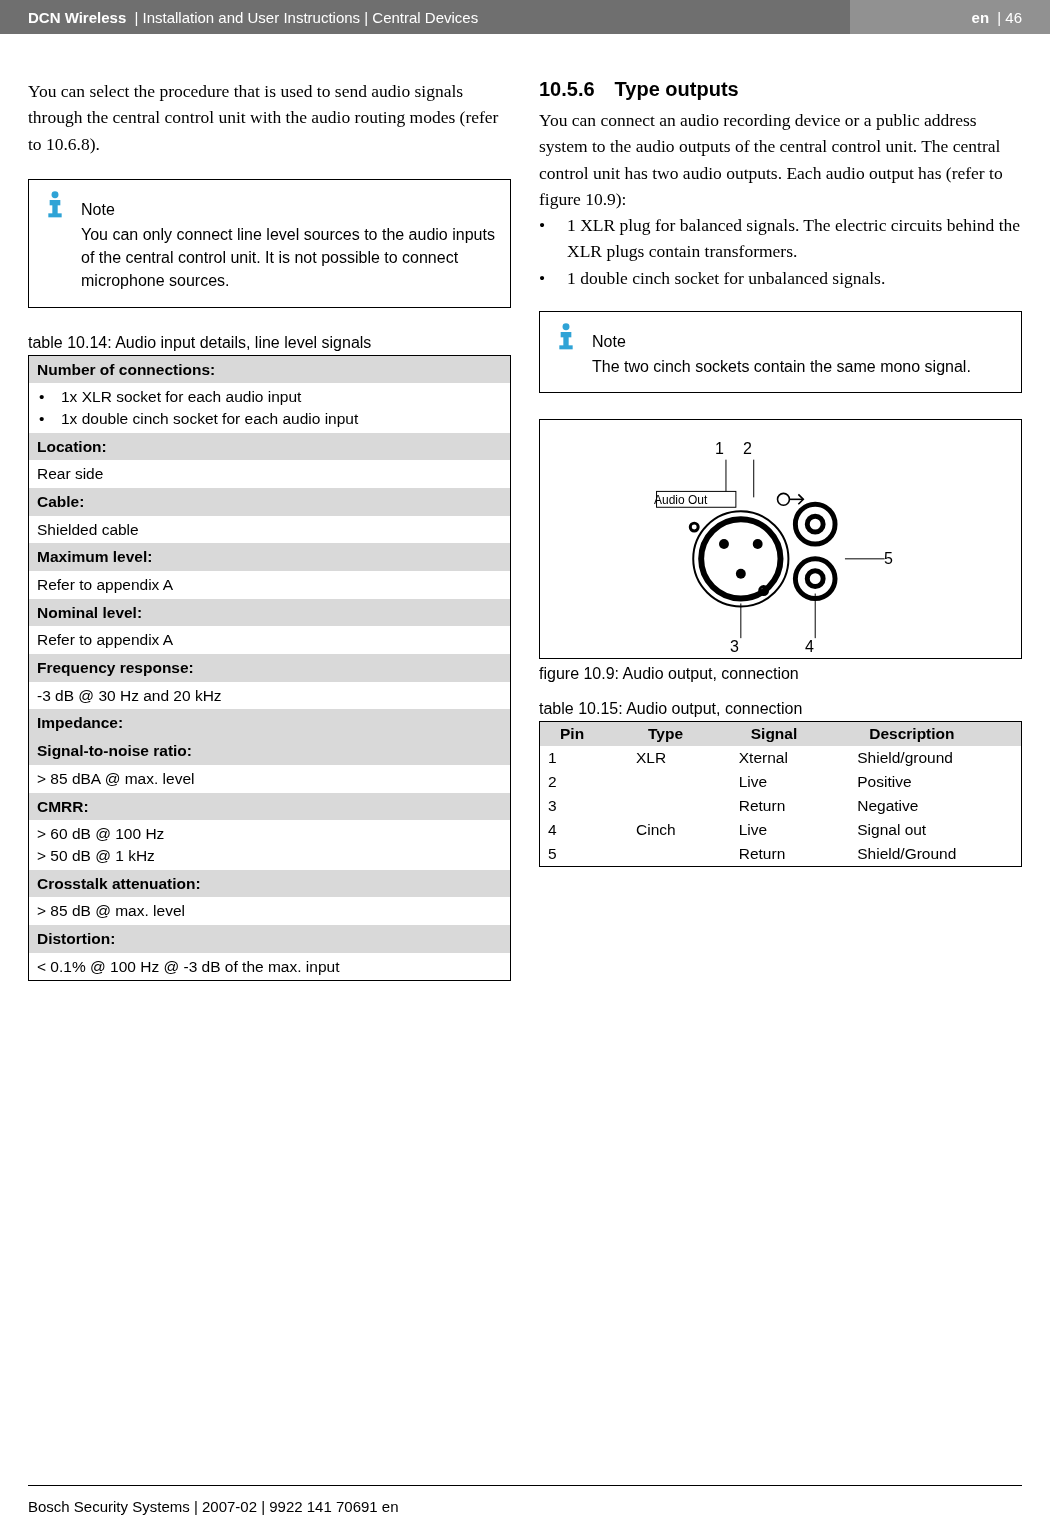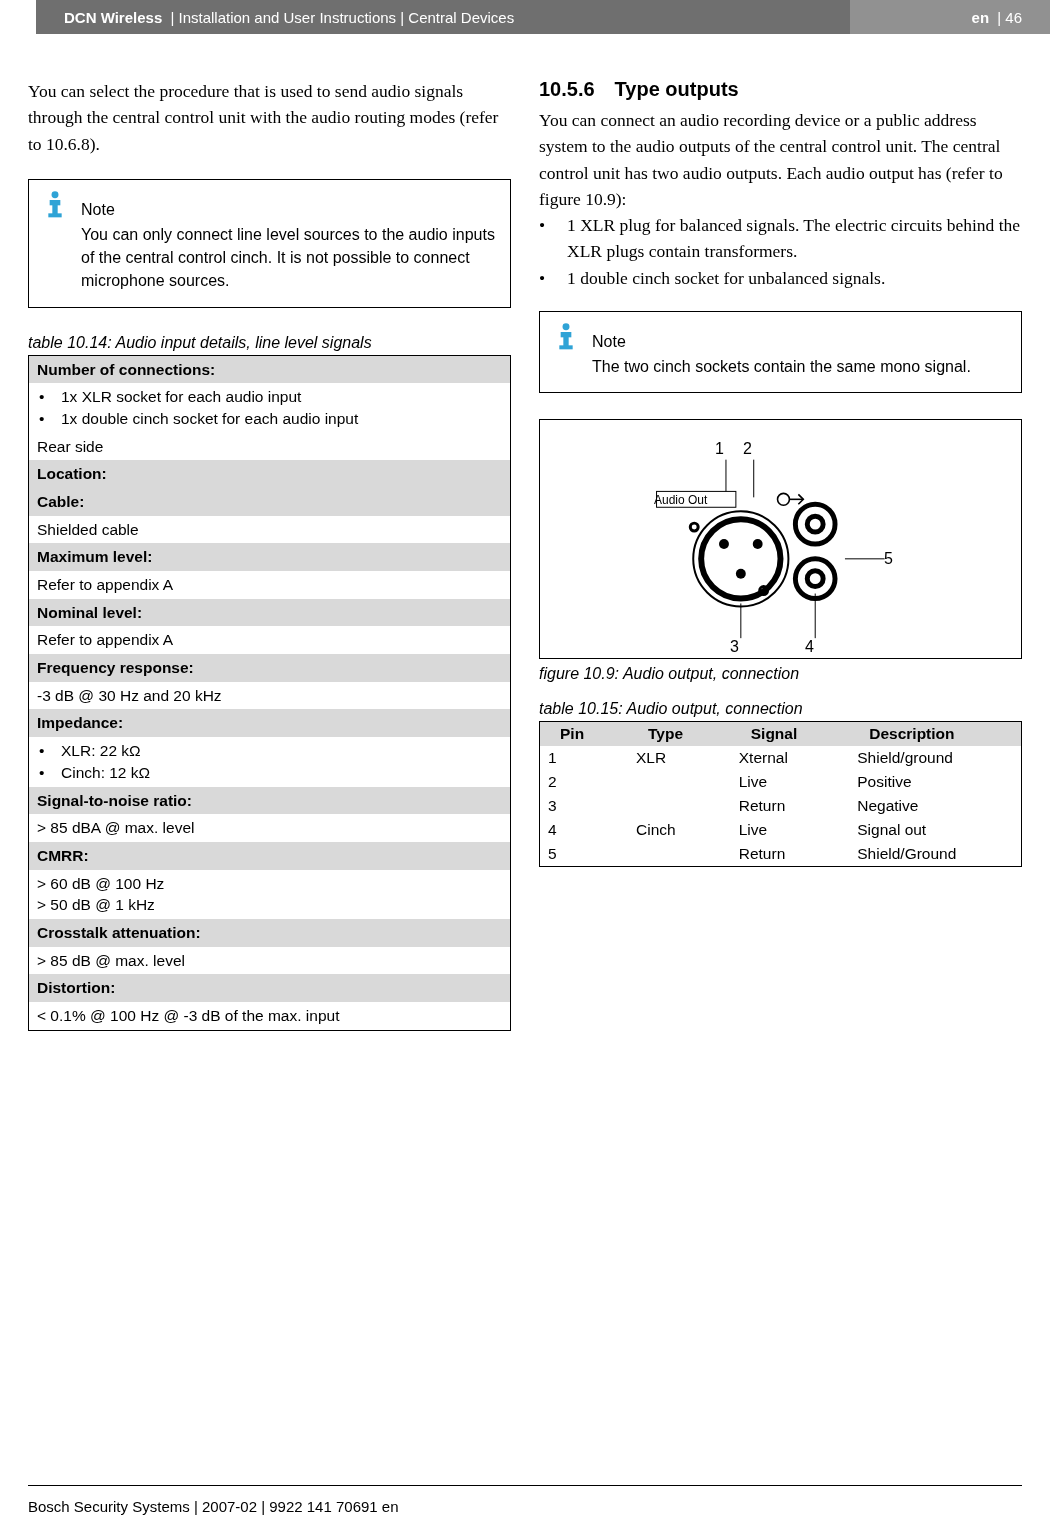--- a/index.html
+++ b/index.html
@@ -19,21 +19,20 @@
     font-size: 15px;
     align-items: center;
   }
   .header-left {
     background: #6f6f6f;
     flex: 1;
     height: 100%;
     display: flex;
     align-items: center;
     padding-left: 28px;
-    margin-left: 36px;
   }
   .header-left b { font-weight: bold; margin-right: 4px; }
   .header-right {
     background: #919191;
     width: 200px;
     height: 100%;
     display: flex;
     align-items: center;
     justify-content: flex-end;
     padding-right: 28px;
@@ -72,21 +71,20 @@
     padding: 18px 12px 14px 0;
     font-size: 16px;
     line-height: 1.45;
   }
   .note-body .note-title {
     font-weight: normal;
     font-size: 16px;
     margin-bottom: 2px;
   }
   .table-caption {
-    font-style: italic;
     font-size: 16px;
     margin-bottom: 3px;
   }
   .spec-table {
     border: 1px solid #000;
     width: 100%;
     font-size: 15.5px;
   }
   .spec-row { padding: 3px 8px 3px 8px; line-height: 1.4; }
   .spec-header {
@@ -178,51 +176,45 @@
       <div class="note-icon">
         <svg viewBox="0 0 24 24">
             <circle cx="12" cy="5" r="2.6" fill="#2fa3d6"></circle>
             <rect x="8" y="9" width="8" height="4" fill="#2fa3d6"></rect>
             <rect x="10" y="9" width="4" height="12" fill="#2fa3d6"></rect>
             <rect x="7" y="19" width="10" height="3" fill="#2fa3d6"></rect>
           </svg>
       </div>
       <div class="note-body">
         <div class="note-title">Note</div>
-        <div>You can only connect line level sources to the audio inputs of the central control cinch. It is not possible to connect microphone sources.</div>
+        <div>You can only connect line level sources to the audio inputs of the central control unit. It is not possible to connect microphone sources.</div>
       </div>
     </div>
 
     <div class="table-caption">table 10.14: Audio input details, line level signals</div>
 
     <div class="spec-table">
       <div class="spec-row spec-header">Number of connections:</div>
       <div class="spec-row">
         <ul>
           <li>1x XLR socket for each audio input</li>
           <li>1x double cinch socket for each audio input</li>
         </ul>
       </div>
+      <div class="spec-row spec-header">Location:</div>
       <div class="spec-row">Rear side</div>
-      <div class="spec-row spec-header">Location:</div>
       <div class="spec-row spec-header">Cable:</div>
       <div class="spec-row">Shielded cable</div>
       <div class="spec-row spec-header">Maximum level:</div>
       <div class="spec-row">Refer to appendix A</div>
       <div class="spec-row spec-header">Nominal level:</div>
       <div class="spec-row">Refer to appendix A</div>
       <div class="spec-row spec-header">Frequency response:</div>
       <div class="spec-row">-3 dB @ 30 Hz and 20 kHz</div>
       <div class="spec-row spec-header">Impedance:</div>
-      <div class="spec-row">
-        <ul>
-          <li>XLR: 22 kΩ</li>
-          <li>Cinch: 12 kΩ</li>
-        </ul>
-      </div>
       <div class="spec-row spec-header">Signal-to-noise ratio:</div>
       <div class="spec-row">&gt; 85 dBA @ max. level</div>
       <div class="spec-row spec-header">CMRR:</div>
       <div class="spec-row">
         <div>&gt; 60 dB @ 100 Hz</div>
         <div>&gt; 50 dB @ 1 kHz</div>
       </div>
       <div class="spec-row spec-header">Crosstalk attenuation:</div>
       <div class="spec-row">&gt; 85 dB @ max. level</div>
       <div class="spec-row spec-header">Distortion:</div>

